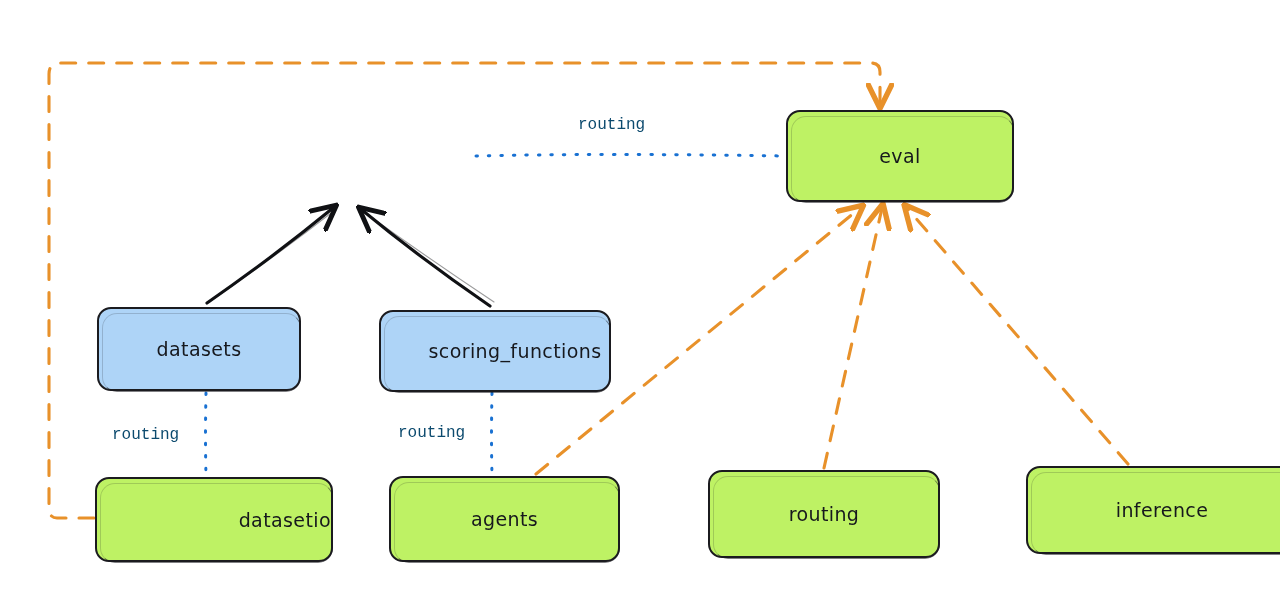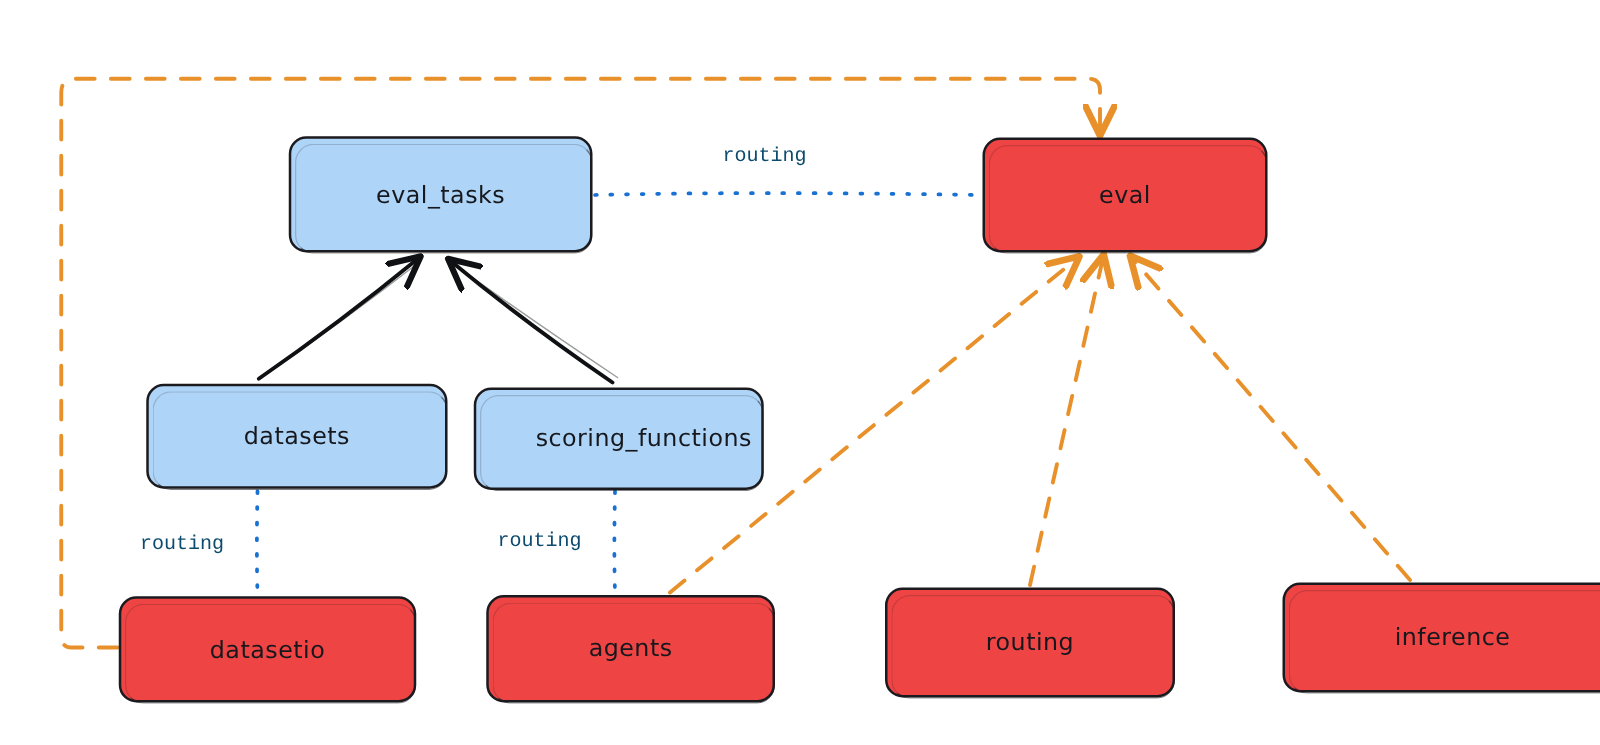--- a/index.html
+++ b/index.html
@@ -41,21 +41,21 @@
     font-family: "DejaVu Sans", sans-serif;
     font-size: 19px;
     color: #16181d;
     letter-spacing: 0.4px;
     white-space: nowrap;
   }
   .node.blue {
     background: #aed4f7;
   }
   .node.green {
-    background: #ef4444;
+    background: #bef264;
   }
   
   .node::after {
     content: "";
     position: absolute;
     left: 3px;
     right: -2px;
     top: 4px;
     bottom: -3px;
     border-radius: 15px;
@@ -120,37 +120,34 @@
 
     <g>
       <path d="M 824 468 L 882 208" fill="none" stroke="#e8912a" stroke-width="3.1" stroke-linecap="round" stroke-dasharray="15 13" marker-end="url(#arrow-orange)"></path>
     </g>
 
     <g>
       <path d="M 1128 464 L 907 208" fill="none" stroke="#e8912a" stroke-width="3.1" stroke-linecap="round" stroke-dasharray="15 13" marker-end="url(#arrow-orange)"></path>
     </g>
   </svg>
 
-  <div class="node blue" style="left:231px; top:109px; width:243px; height:93px;">
-    <span class="node-label">eval_tasks</span>
-  </div>
 
   <div class="node green" style="left:786px; top:110px; width:228px; height:92px;">
     <span class="node-label">eval</span>
   </div>
 
-  <div class="node blue" style="left:97px; top:307px; width:241px; height:84px;margin-left:20px;">
+  <div class="node blue" style="left:97px; top:307px; width:204px; height:84px;">
     <span class="node-label">datasets</span>
   </div>
 
   <div class="node blue" style="left:379px; top:310px; width:232px; height:82px;padding-left:40px;">
     <span class="node-label">scoring_functions</span>
   </div>
 
-  <div class="node green" style="left:95px; top:477px; width:238px; height:85px;">
+  <div class="node green" style="left:95px; top:477px; width:238px; height:85px;justify-content:flex-end;">
     <span class="node-label">datasetio</span>
   </div>
 
   <div class="node green" style="left:389px; top:476px; width:231px; height:86px;">
     <span class="node-label">agents</span>
   </div>
 
   <div class="node green" style="left:708px; top:470px; width:232px; height:88px;">
     <span class="node-label">routing</span>
   </div>

